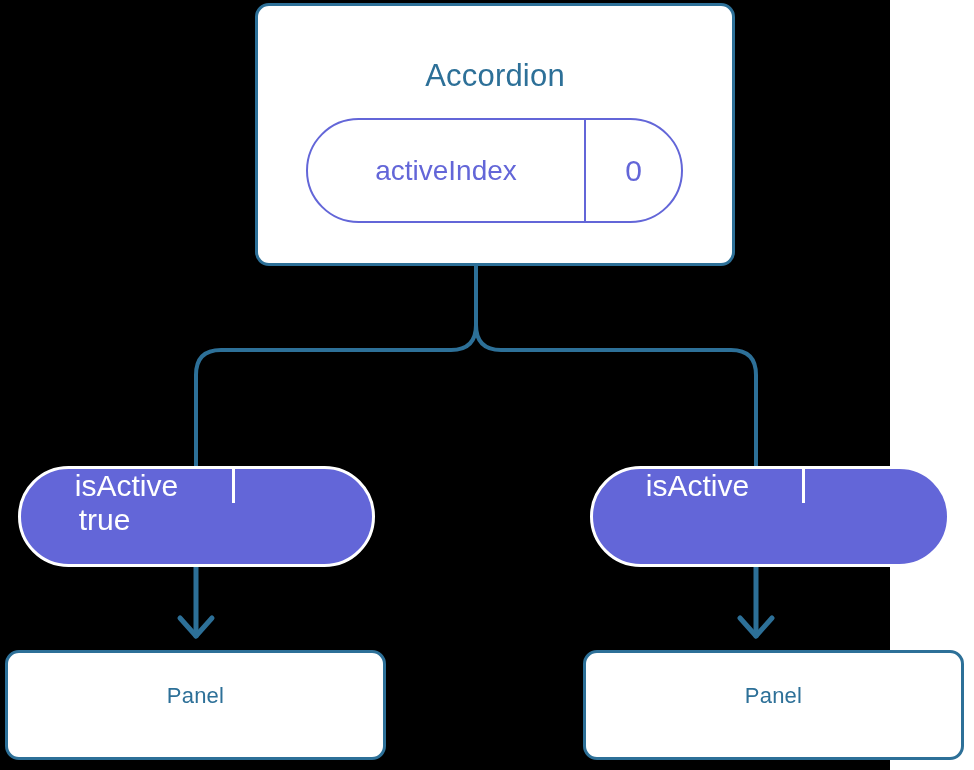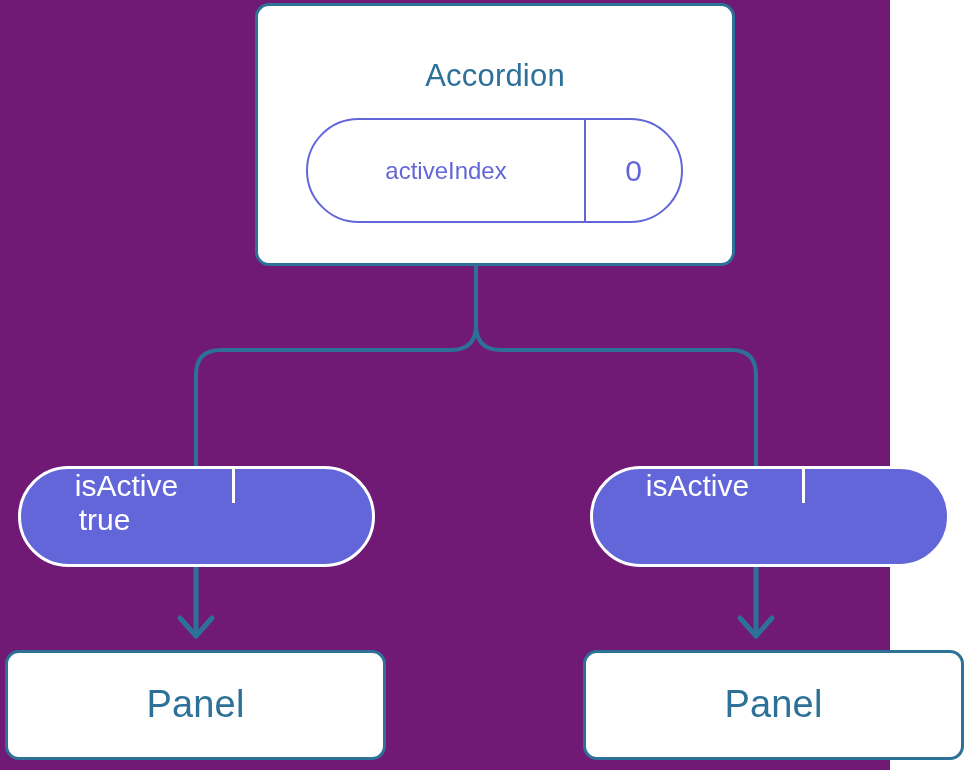--- a/index.html
+++ b/index.html
@@ -9,21 +9,21 @@
   body {
     width: 974px;
     height: 770px;
     overflow: hidden;
     font-family: "Liberation Sans", sans-serif;
   }
   #diagram-root {
     position: relative;
     width: 890px;
     height: 770px;
-    background: #701a75;
+    background: #000000;
   }
   svg.connector-layer {
     position: absolute;
     left: 0;
     top: 0;
     width: 974px;
     height: 770px;
     overflow: visible;
   }
   
@@ -62,21 +62,21 @@
   }
   #panel-right-box {
     left: 583px;
     top: 650px;
     width: 381px;
     height: 110px;
   }
   #panel-left-box .node-title,
   #panel-right-box .node-title {
     top: 30px;
-    font-size: 38px;
+    font-size: 22px;
   }
 
   
   .pill {
     position: absolute;
     box-sizing: border-box;
     display: flex;
     align-items: stretch;
     border-radius: 999px;
     overflow: hidden;
@@ -90,21 +90,21 @@
     white-space: nowrap;
   }
 
   
   .pill.pill-outline {
     border: 2px solid #6366d8;
     background: #ffffff;
   }
   .pill.pill-outline .pill-key {
     color: #6366d8;
-    font-size: 24px;
+    font-size: 28px;
     border-right: 2px solid #6366d8;
   }
   .pill.pill-outline .pill-val {
     color: #6366d8;
     font-size: 30px;
   }
 
   
   .pill.pill-solid {
     border: 3px solid #ffffff;

